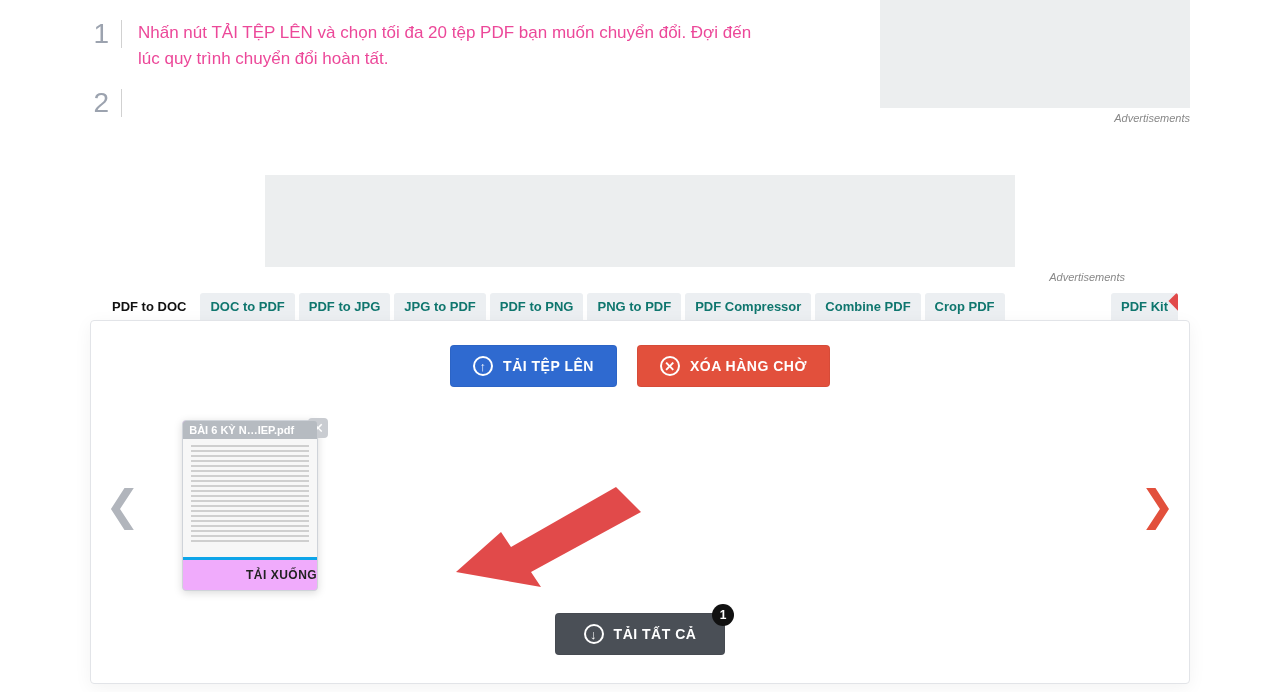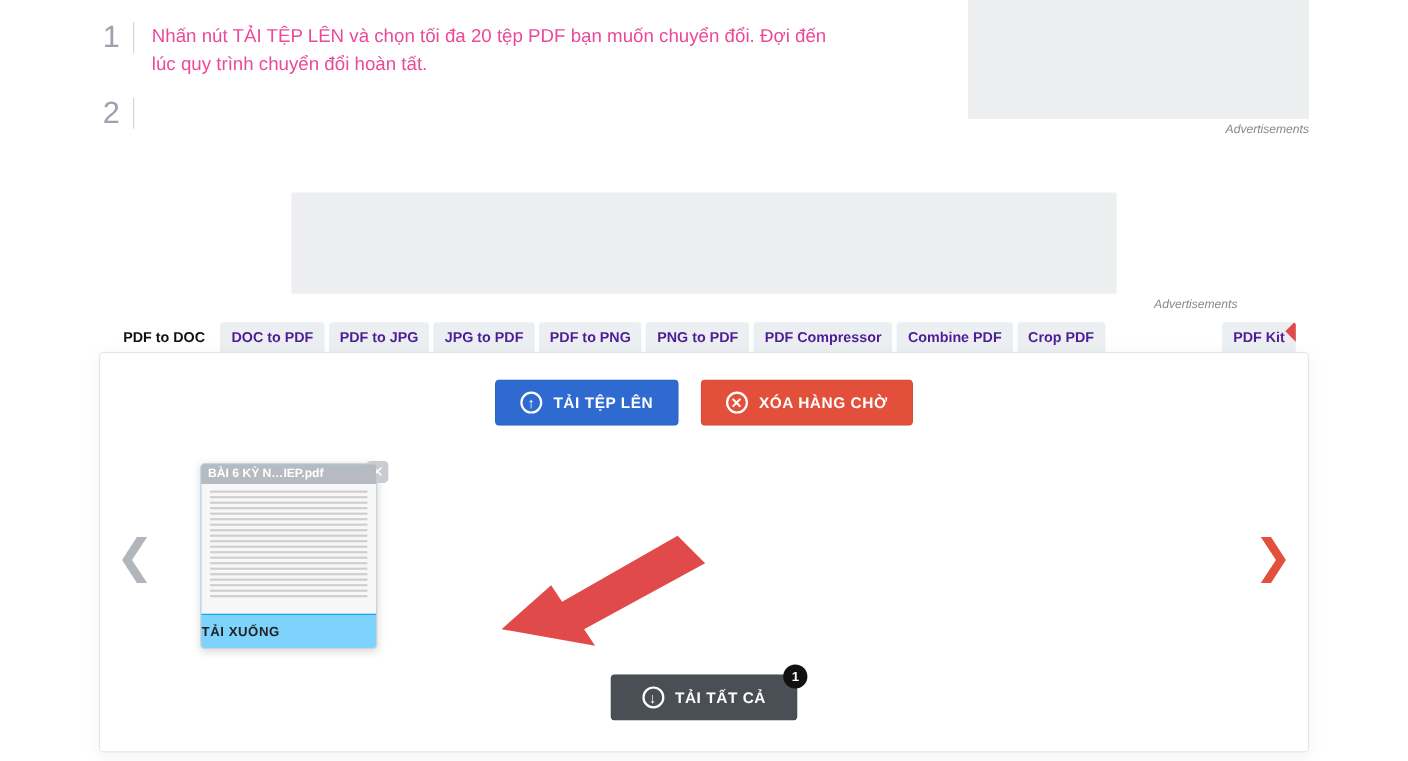--- a/index.html
+++ b/index.html
@@ -73,21 +73,21 @@
   }
   .toolbar {
     display: flex;
     align-items: center;
     gap: 4px;
     padding: 0 12px;
   }
   .tab {
     font-size: 13px;
     font-weight: 700;
-    color: #4c1d95;
+    color: #0f766e;
     background: #eceff2;
     padding: 6px 10px;
     border-radius: 3px 3px 0 0;
     cursor: pointer;
   }
   .tab.active {
     color: #111;
     background: #fff;
     border-bottom: none;
   }
@@ -157,24 +157,24 @@
   .chev {
     font-size: 42px;
     color: #b1b5bc;
     cursor: pointer;
     user-select: none;
     padding: 0 6px;
     font-weight: 300;
   }
   .chev.right { color: #e2503c; margin-left: auto;}
   .card {
-    width: 161px;
+    width: 136px;
     border: 1px solid #cfd3d9;
     border-radius: 4px;
-    background: #7dd3fc;
+    background: #f0abfc;
     box-shadow: 0 2px 8px rgba(0,0,0,0.15);
     margin-left: 18px;
     overflow: hidden;
   }
   .card-head {
     position: relative;
     background: #b6bbc1;
     padding: 3px 6px;
     font-size: 11px;
     color: #fff;
@@ -202,25 +202,25 @@
     background: #f7f7f7;
     padding: 6px 8px;
     overflow: hidden;
   }
   .preview-lines div {
     height: 2px;
     background: #cfcfcf;
     margin-bottom: 3px;
   }
   .card-dl {
-    text-align: left;
+    text-align: right;
     font-size: 12px;
     font-weight: 700;
     padding: 8px 0;
-    border-top: 1px solid #0ea5e9;
+    border-top: 3px solid #0ea5e9;
     cursor: pointer;
     letter-spacing: 0.5px;
     color: #222;
   }
   .arrow-annot {
     position: absolute;
     left: 355px;
     top: 62px;
     width: 200px;
     height: 120px;

